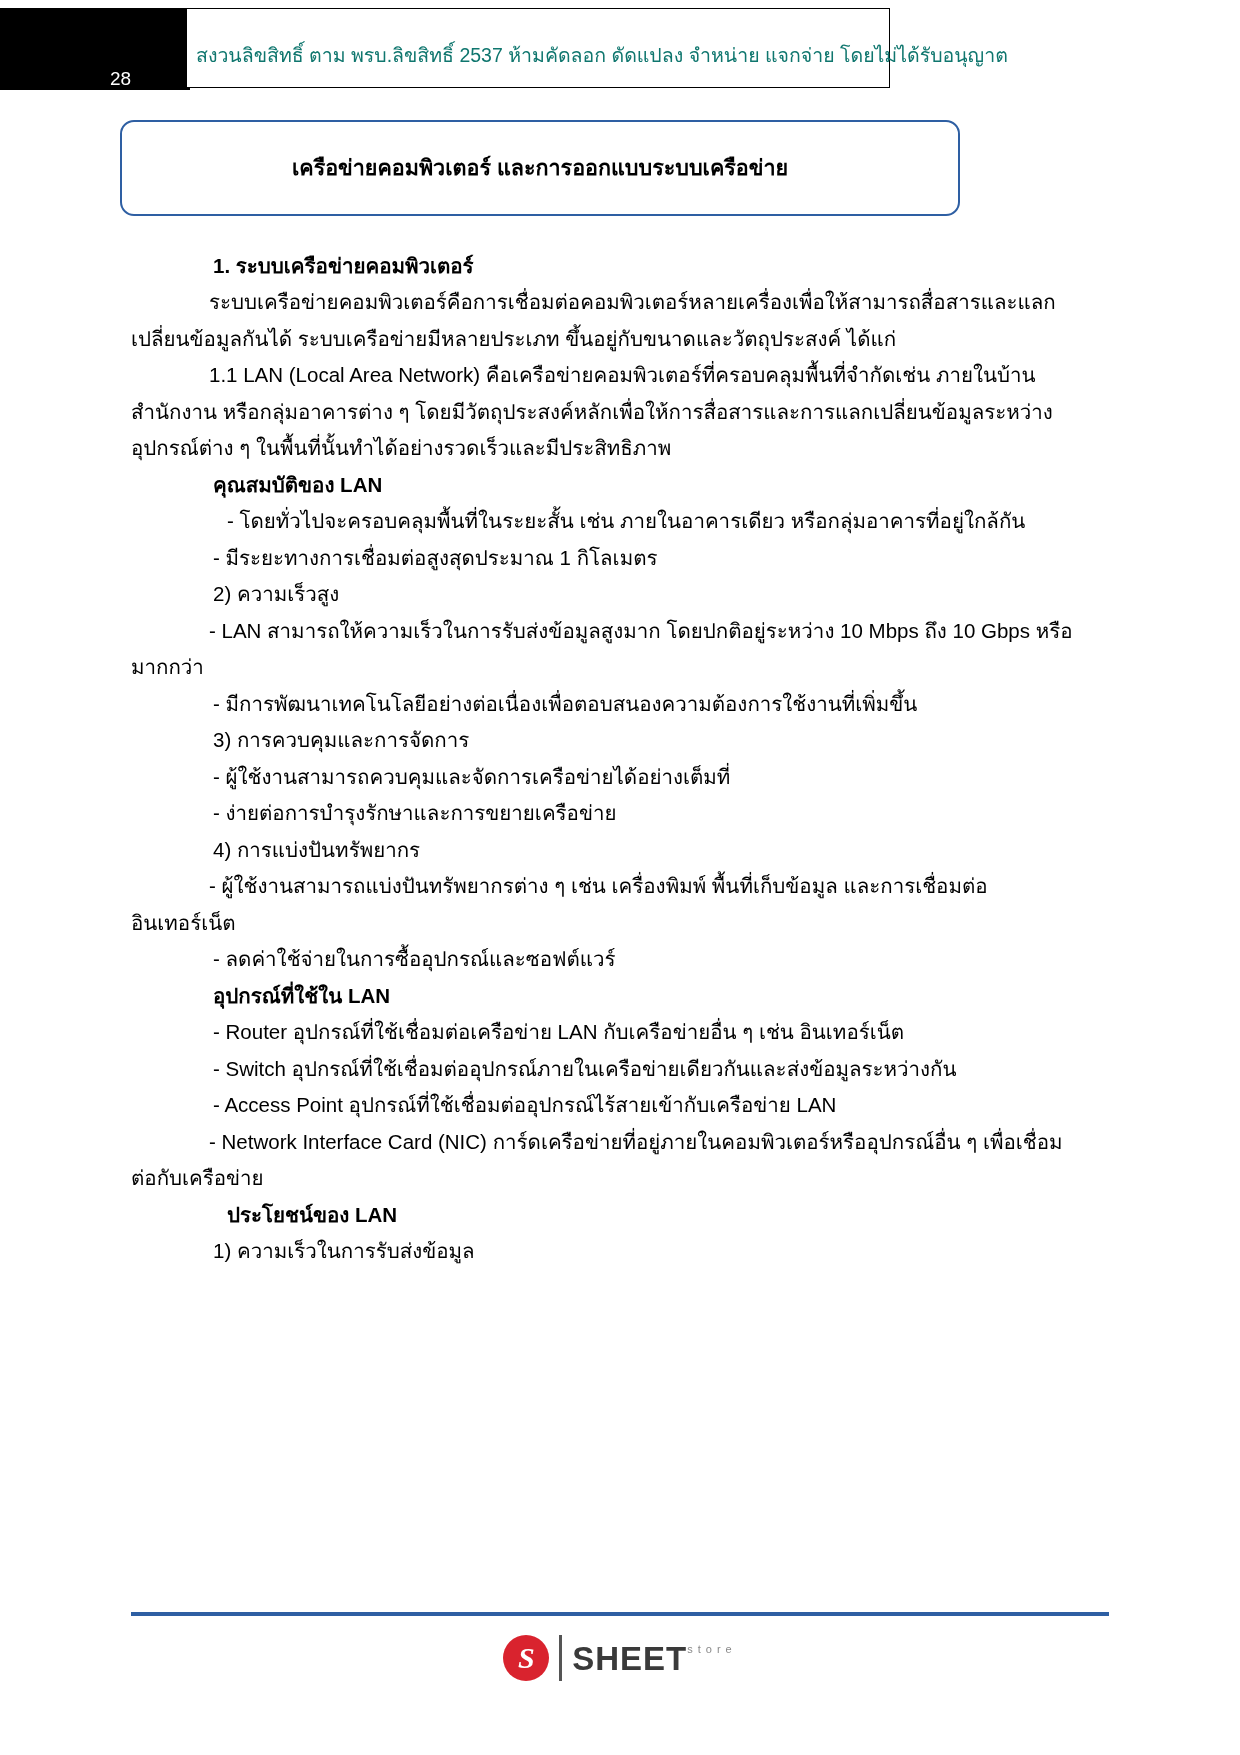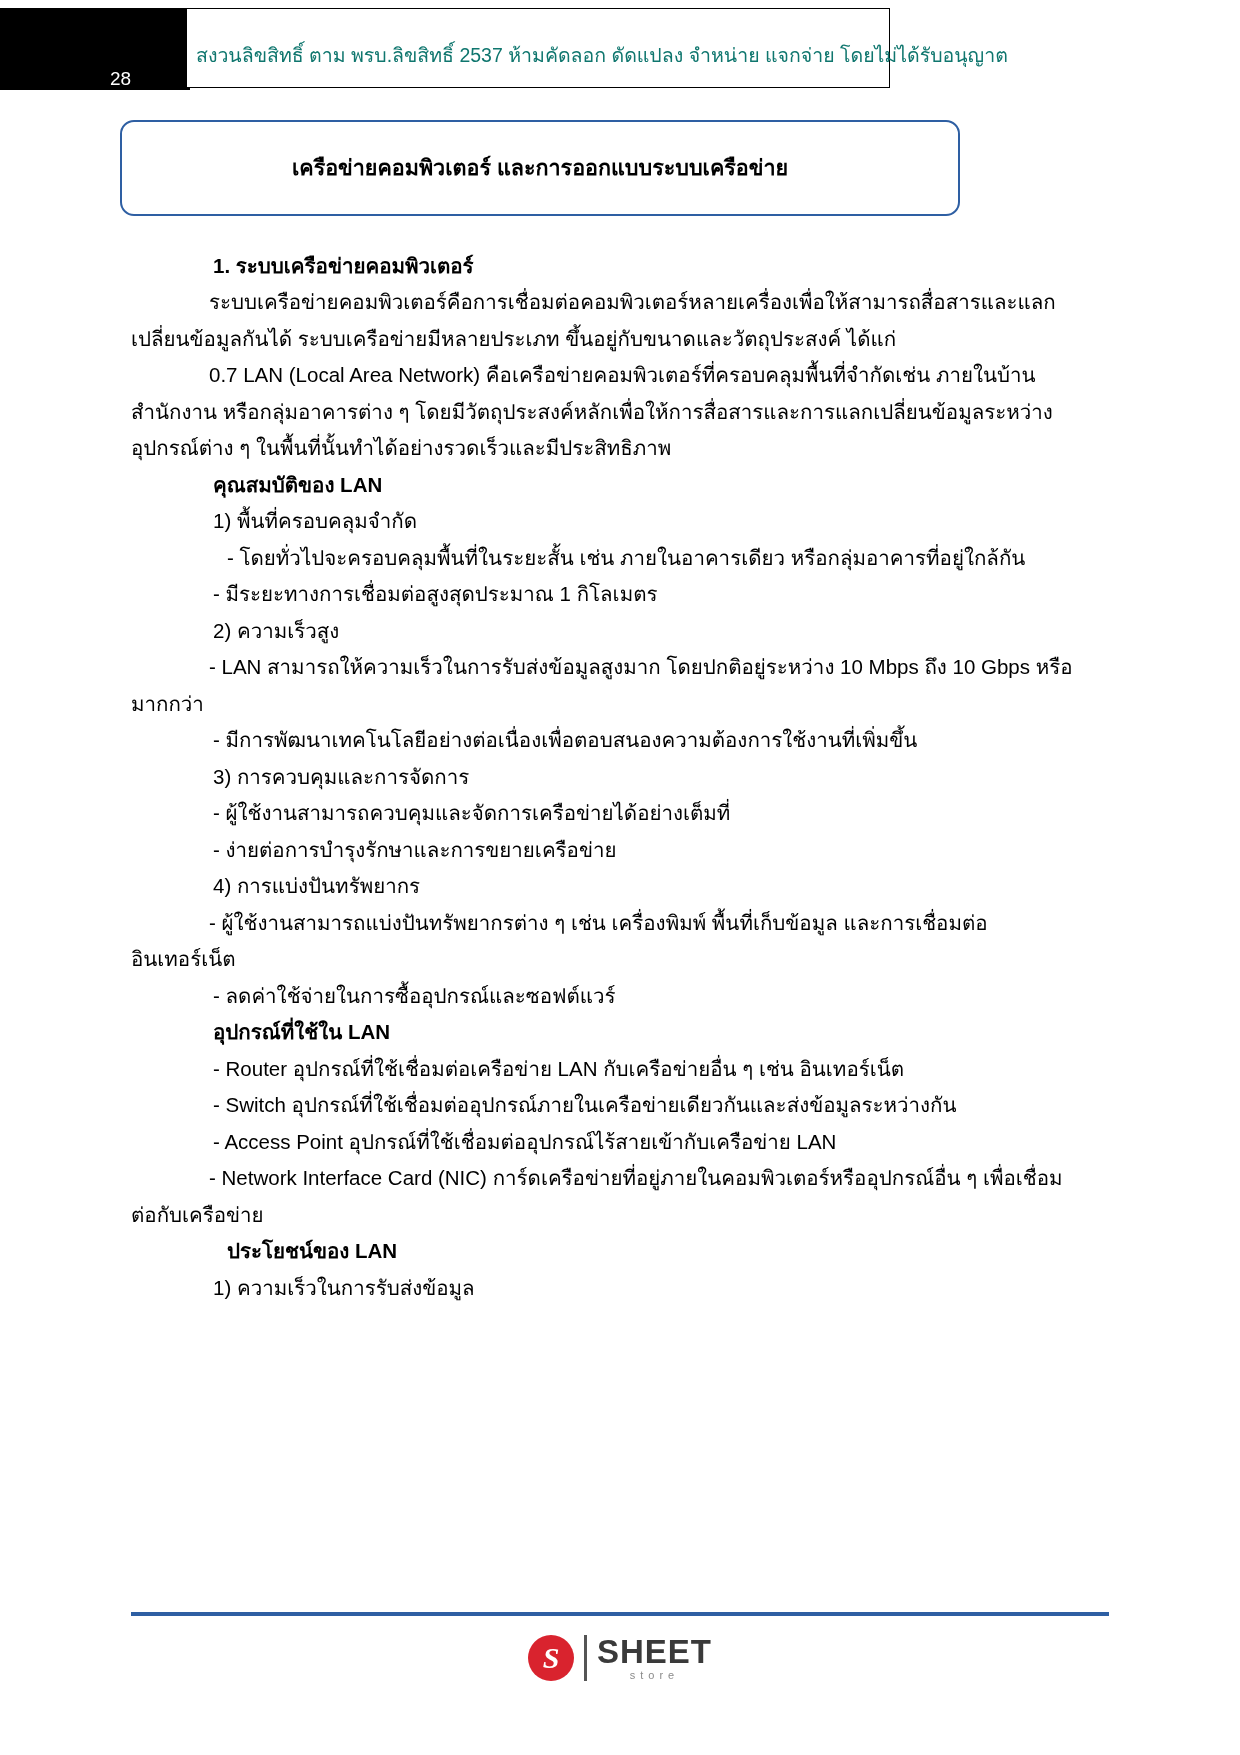--- a/index.html
+++ b/index.html
@@ -141,21 +141,20 @@
     justify-content: center;
     font-family: "Liberation Serif", serif;
   }
   .logo-divider {
     width: 3px;
     height: 46px;
     background: #555555;
   }
   .logo-words {
     display: flex;
-    flex-direction: column;
     line-height: 1;
   }
   .logo-sheet {
     font-size: 33px;
     font-weight: bold;
     letter-spacing: 1px;
     color: #3a3a3a;
     font-family: "Liberation Sans", sans-serif;
   }
   .logo-store {
@@ -180,25 +179,24 @@
 <div class="title-box">
   <div class="title-line">เครือข่ายคอมพิวเตอร์ และการออกแบบระบบเครือข่าย</div>
 </div>
 
 <div class="content">
 
   <p class="para bold ind-1">1. ระบบเครือข่ายคอมพิวเตอร์</p>
 
   <p class="para ind-para">ระบบเครือข่ายคอมพิวเตอร์คือการเชื่อมต่อคอมพิวเตอร์หลายเครื่องเพื่อให้สามารถสื่อสารและแลกเปลี่ยนข้อมูลกันได้ ระบบเครือข่ายมีหลายประเภท ขึ้นอยู่กับขนาดและวัตถุประสงค์ ได้แก่</p>
 
-  <p class="para ind-para">0.7 LAN (Local Area Network) คือเครือข่ายคอมพิวเตอร์ที่ครอบคลุมพื้นที่จำกัดเช่น  ภายในบ้าน สำนักงาน หรือกลุ่มอาคารต่าง ๆ โดยมีวัตถุประสงค์หลักเพื่อให้การสื่อสารและการแลกเปลี่ยนข้อมูลระหว่างอุปกรณ์ต่าง ๆ ในพื้นที่นั้นทำได้อย่างรวดเร็วและมีประสิทธิภาพ</p>
+  <p class="para ind-para">1.1 LAN (Local Area Network) คือเครือข่ายคอมพิวเตอร์ที่ครอบคลุมพื้นที่จำกัดเช่น  ภายในบ้าน สำนักงาน หรือกลุ่มอาคารต่าง ๆ โดยมีวัตถุประสงค์หลักเพื่อให้การสื่อสารและการแลกเปลี่ยนข้อมูลระหว่างอุปกรณ์ต่าง ๆ ในพื้นที่นั้นทำได้อย่างรวดเร็วและมีประสิทธิภาพ</p>
 
   <p class="para bold ind-sub">คุณสมบัติของ LAN</p>
 
-  <p class="para ind-sub">1) พื้นที่ครอบคลุมจำกัด</p>
   <p class="para ind-sub2">- โดยทั่วไปจะครอบคลุมพื้นที่ในระยะสั้น เช่น ภายในอาคารเดียว หรือกลุ่มอาคารที่อยู่ใกล้กัน</p>
   <p class="para ind-sub">- มีระยะทางการเชื่อมต่อสูงสุดประมาณ  1 กิโลเมตร</p>
 
   <p class="para ind-sub">2) ความเร็วสูง</p>
   <p class="para ind-para">- LAN สามารถให้ความเร็วในการรับส่งข้อมูลสูงมาก โดยปกติอยู่ระหว่าง 10 Mbps ถึง 10 Gbps หรือมากกว่า</p>
   <p class="para ind-sub">- มีการพัฒนาเทคโนโลยีอย่างต่อเนื่องเพื่อตอบสนองความต้องการใช้งานที่เพิ่มขึ้น</p>
 
   <p class="para ind-sub">3) การควบคุมและการจัดการ</p>
   <p class="para ind-sub">- ผู้ใช้งานสามารถควบคุมและจัดการเครือข่ายได้อย่างเต็มที่</p>
   <p class="para ind-sub">- ง่ายต่อการบำรุงรักษาและการขยายเครือข่าย</p>

